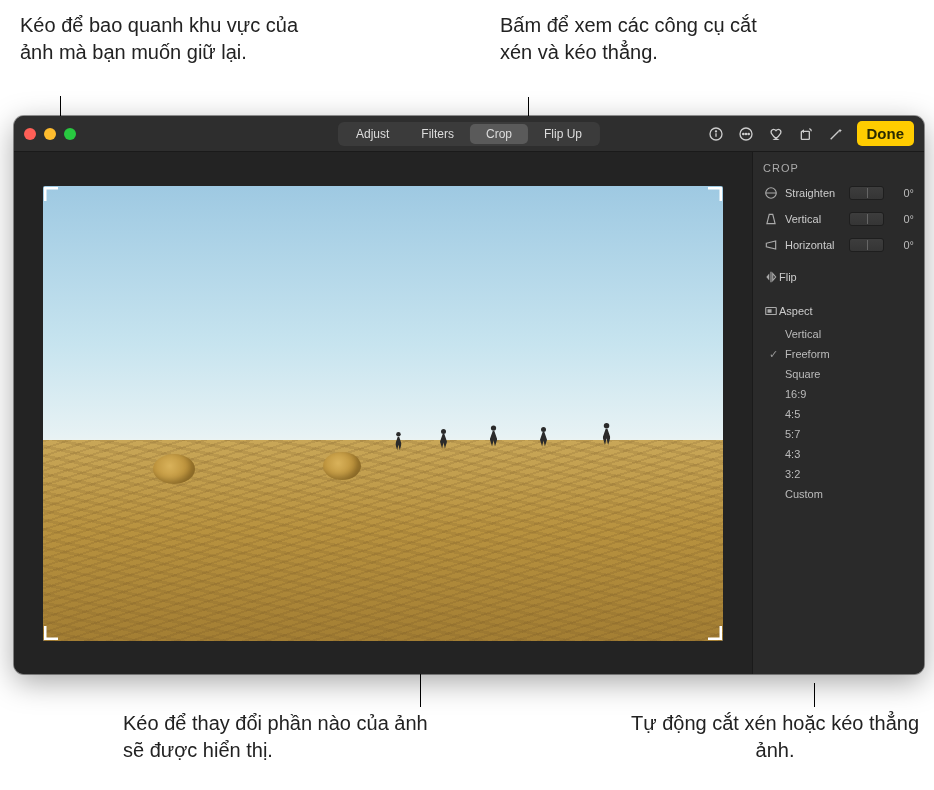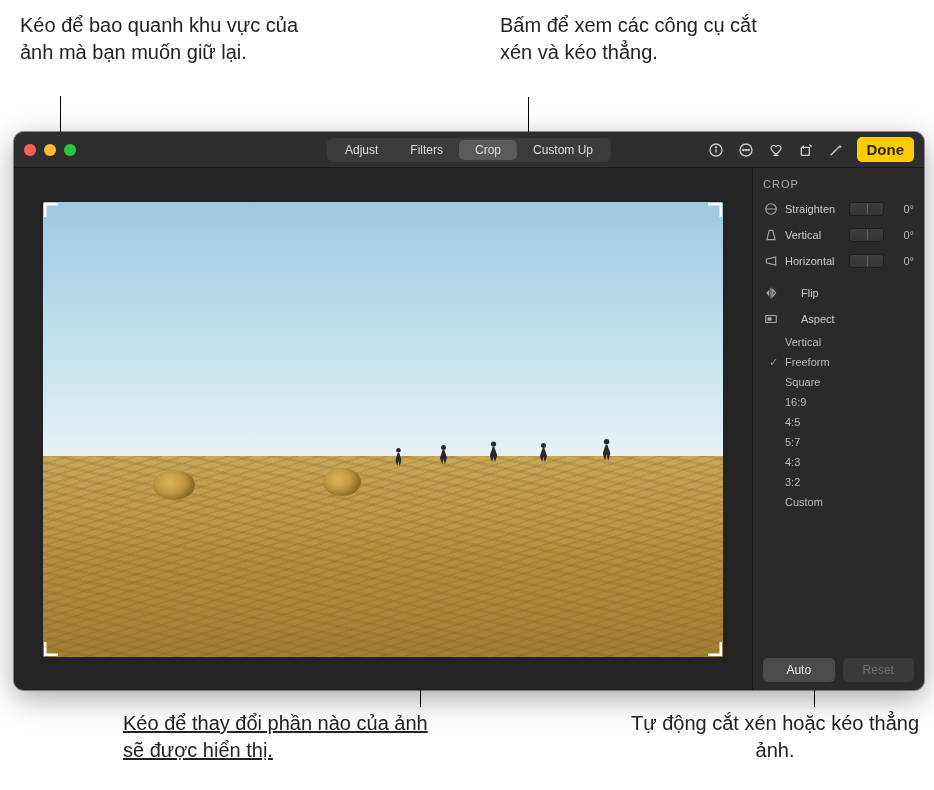--- a/index.html
+++ b/index.html
@@ -18,21 +18,21 @@
     color: #222;
   }
   .callout-line {
     position: absolute;
     background: #000;
   }
   
   .window {
     position: absolute;
     left: 14px;
-    top: 132px;
+    top: 116px;
     width: 910px;
     height: 558px;
     background: #232323;
     border-radius: 10px;
     box-shadow: 0 8px 30px rgba(0,0,0,0.35), 0 0 0 1px rgba(0,0,0,0.4);
     overflow: hidden;
     display: flex;
     flex-direction: column;
   }
   
@@ -193,21 +193,21 @@
   .strack::after {
     content:"";
     position:absolute; left:50%; top:1px; bottom:1px; width:1px;
     background:#666;
   }
   .sval { width: 24px; text-align: right; color:#bbb; }
   .row-item {
     display: flex;
     align-items: center;
     height: 22px;
-    gap: 22px;
+    gap: 0;
     color:#ccc;
   }
   .aspect-list {
     margin-top: 2px;
   }
   .aspect-item {
     display: flex;
     align-items: center;
     height: 20px;
     padding-left: 22px;
@@ -242,40 +242,40 @@
 </style>
 </head>
 <body>
 
 <div class="callout" style="left:20px; top:12px; width:300px;">Kéo để bao quanh khu vực của ảnh mà bạn muốn giữ lại.</div>
 <div class="callout-line" style="left:60px; top:96px; width:1px; height:78px;"></div>
 
 <div class="callout" style="left:500px; top:12px; width:260px;">Bấm để xem các công cụ cắt xén và kéo thẳng.</div>
 <div class="callout-line" style="left:528px; top:97px; width:1px; height:46px;"></div>
 
-<div class="callout" style="left:123px; top:710px; width:320px;text-decoration:underline;">Kéo để thay đổi phần nào của ảnh sẽ được hiển thị.</div>
+<div class="callout" style="left:123px; top:710px; width:320px;">Kéo để thay đổi phần nào của ảnh sẽ được hiển thị.</div>
 <div class="callout-line" style="left:420px; top:613px; width:1px; height:94px;"></div>
 
 <div class="callout" style="left:630px; top:710px; width:290px; text-align:center;">Tự động cắt xén hoặc kéo thẳng ảnh.</div>
 <div class="callout-line" style="left:814px; top:683px; width:1px; height:24px;"></div>
 
 <div class="window">
 
   <div class="titlebar">
     <div class="traffic">
       <div class="tlight" style="background:#ff5f57"></div>
       <div class="tlight" style="background:#febc2e"></div>
       <div class="tlight" style="background:#28c840"></div>
     </div>
 
     <div class="seg-group">
       <div class="seg">Adjust</div>
       <div class="seg">Filters</div>
       <div class="seg active">Crop</div>
-      <div class="seg">Custom Up</div>
+      <div class="seg">Flip Up</div>
     </div>
 
     <div class="right-icons">
       <div class="ric">
         <svg viewBox="0 0 24 24" width="16" height="16" fill="none" stroke="currentColor" stroke-width="2">
             <circle cx="12" cy="12" r="9"></circle>
             <line x1="12" y1="11" x2="12" y2="16"></line>
             <circle cx="12" cy="8" r="0.8" fill="currentColor"></circle>
           </svg>
       </div>
@@ -387,21 +387,21 @@
         <div class="sic">
           <svg viewBox="0 0 24 24" width="14" height="14" fill="none" stroke="currentColor" stroke-width="2">
               <path d="M12 3 L12 21"></path>
               <path d="M9 6 L4 12 L9 18 Z" fill="currentColor" stroke="none"></path>
               <path d="M15 6 L20 12 L15 18 Z" fill="none"></path>
             </svg>
         </div>
         <span>Flip</span>
       </div>
 
-      <div class="row-item" style="margin-top:4px;">
+      <div class="row-item" style="margin-top:12px;">
         <div class="sic">
           <svg viewBox="0 0 24 24" width="14" height="14" fill="none" stroke="currentColor" stroke-width="2">
               <rect x="3" y="6" width="18" height="12" rx="1"></rect>
               <rect x="6" y="9" width="7" height="6" fill="currentColor" stroke="none"></rect>
             </svg>
         </div>
         <span>Aspect</span>
       </div>
 
       <div class="aspect-list">
@@ -409,19 +409,15 @@
         <div class="aspect-item checked">Freeform</div>
         <div class="aspect-item">Square</div>
         <div class="aspect-item">16:9</div>
         <div class="aspect-item">4:5</div>
         <div class="aspect-item">5:7</div>
         <div class="aspect-item">4:3</div>
         <div class="aspect-item">3:2</div>
         <div class="aspect-item">Custom</div>
       </div>
 
-      <div class="side-footer">
-        <div class="fbtn">Auto</div>
-        <div class="fbtn disabled">Reset</div>
-      </div>
     </div>
   </div>
 </div>
 
 </body></html>

